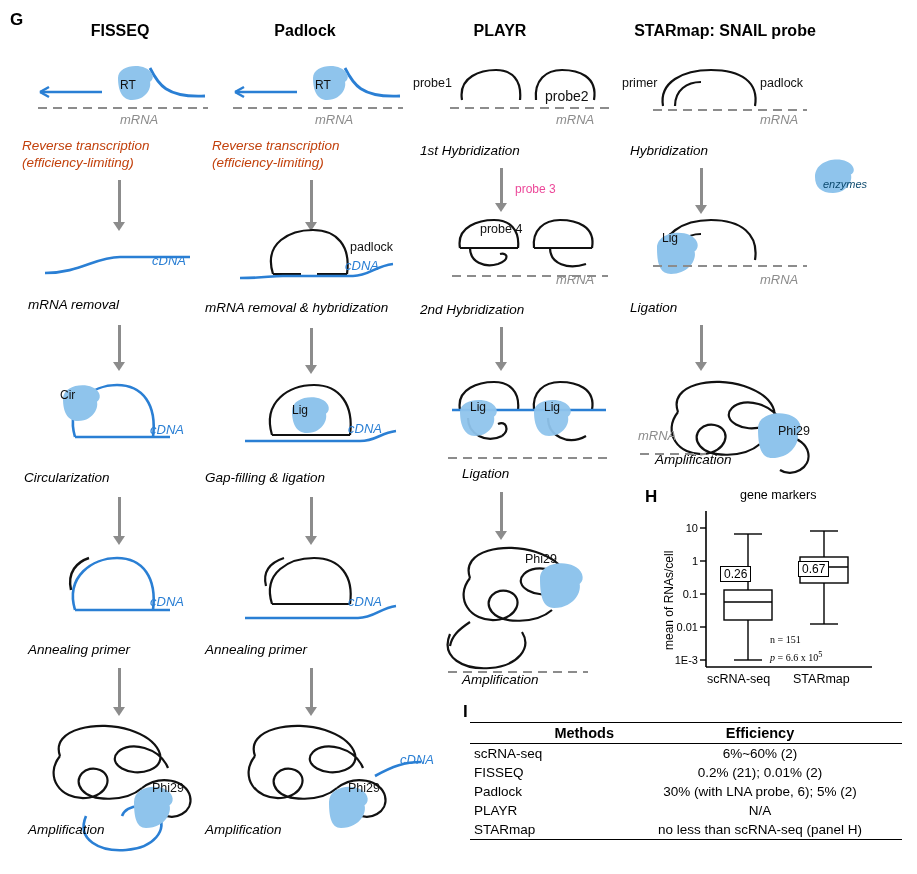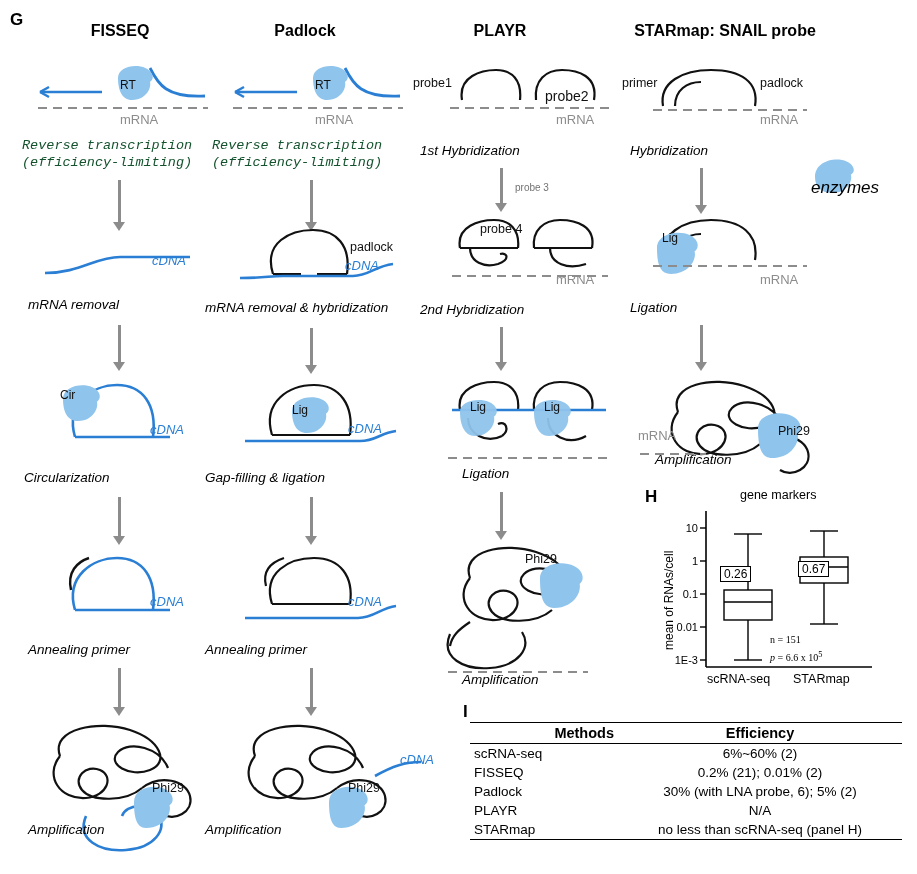--- a/index.html
+++ b/index.html
@@ -29,38 +29,38 @@
     font-family: "Liberation Sans", sans-serif;
   }
   .step-label {
     position: absolute;
     font-style: italic;
     font-size: 13.5px;
     font-family: "Liberation Sans", sans-serif;
     white-space: nowrap;
   }
   .step-label.red {
-    color: #14532d;
+    color: #c2410c;
     font-style: italic;
     line-height: 1.15;
     white-space: normal;
-    font-family: Liberation Mono, monospace;
   }
   .tag {
     position: absolute;
     font-size: 13px;
     font-family: "Liberation Sans", sans-serif;
     white-space: nowrap;
   }
   .tag.blue-italic {
     color: #2a7fd4;
     font-style: italic;
   }
   .tag.gray-italic {
     color: #8c8c8c;
+    font-style: italic;
   }
   .enz-label {
     position: absolute;
     font-size: 11.5px;
     font-family: "Liberation Sans", sans-serif;
     color: #111;
     text-align: center;
   }
   .arrow-down {
     position: absolute;
@@ -161,21 +161,21 @@
 <div class="panel-letter" style="left:463px; top:702px;">I</div>
 
 <div class="col-title" style="left:30px; top:22px; width:180px;">FISSEQ</div>
 <div class="col-title" style="left:215px; top:22px; width:180px;">Padlock</div>
 <div class="col-title" style="left:420px; top:22px; width:160px;">PLAYR</div>
 <div class="col-title" style="left:585px; top:22px; width:280px;">STARmap: SNAIL probe</div>
 
 <svg class="dia" style="left:805px; top:145px;" width="70" height="55">
   <path d="M10,32 C10,12 42,10 48,22 C52,30 40,33 36,30 C32,27 38,20 44,26 C50,32 44,48 28,48 C16,48 10,42 10,32 Z" fill="#8fc4ec" stroke="none"></path>
 </svg>
-<div class="enz-label" style="left:800px; top:178px; width:90px; font-style:italic; color:#000000; font-size:17px;">enzymes</div>
+<div class="enz-label" style="left:800px; top:178px; width:90px; font-style:italic; color:#0c4a6e; font-size:11px;">enzymes</div>
 
 <svg class="dia" style="left:30px; top:60px;" width="190" height="65">
   <path d="M10,32 L72,32" stroke="#2a7fd4" stroke-width="2.5" fill="none"></path>
   <path d="M10,32 L19,27 M10,32 L19,37" stroke="#2a7fd4" stroke-width="2.5" fill="none"></path>
   <path d="M120,8 C128,24 136,38 175,36" stroke="#2a7fd4" stroke-width="2.8" fill="none"></path>
   <path d="M8,48 L178,48" stroke="#8c8c8c" stroke-width="2.2" fill="none" stroke-dasharray="9,6"></path>
   <path d="M88,18 C88,4 116,2 122,14 C126,22 114,26 110,22 C106,19 112,12 118,18 C124,24 118,40 102,40 C92,40 88,30 88,18 Z" fill="#8fc4ec" stroke="none"></path>
 </svg>
 <div class="tag" style="left:120px; top:78px; color:#111; font-size:12px;">RT</div>
 <div class="tag gray-italic" style="left:120px; top:112px;">mRNA</div>
@@ -306,21 +306,21 @@
 <div class="arrow-head" style="left:495px; top:203px;"></div>
 
 <svg class="dia" style="left:440px; top:210px;" width="180" height="80">
   <path d="M20,38 C16,16 40,10 54,10 C70,10 80,20 78,38" stroke="#111" stroke-width="2.2" fill="none"></path>
   <path d="M94,38 C92,20 104,10 120,10 C136,10 156,16 152,38" stroke="#111" stroke-width="2.2" fill="none"></path>
   <path d="M20,38 L78,38 M94,38 L152,38" stroke="#111" stroke-width="2.2" fill="none"></path>
   <path d="M30,38 C30,52 44,58 58,54 C70,50 68,42 60,44" stroke="#111" stroke-width="2.2" fill="none"></path>
   <path d="M110,38 C110,54 128,60 146,54" stroke="#111" stroke-width="2.2" fill="none"></path>
   <path d="M12,66 L168,66" stroke="#8c8c8c" stroke-width="2.2" fill="none" stroke-dasharray="9,6"></path>
 </svg>
-<div class="tag" style="left:515px; top:182px; color:#737373; font-size:10px;">probe 3</div>
+<div class="tag" style="left:515px; top:182px; color:#ec4899; font-size:12px;">probe 3</div>
 <div class="tag" style="left:480px; top:222px; color:#111; font-size:12.5px;">probe 4</div>
 <div class="tag gray-italic" style="left:556px; top:272px;">mRNA</div>
 
 <div class="step-label" style="left:420px; top:302px;">2nd Hybridization</div>
 <div class="arrow-down" style="left:500px; top:327px; height:38px;"></div>
 <div class="arrow-head" style="left:495px; top:362px;"></div>
 
 <svg class="dia" style="left:438px; top:372px;" width="186" height="95">
   <path d="M22,38 C18,16 42,10 56,10 C72,10 82,20 80,38" stroke="#111" stroke-width="2.2" fill="none"></path>
   <path d="M96,38 C94,20 106,10 122,10 C138,10 158,16 154,38" stroke="#111" stroke-width="2.2" fill="none"></path>

